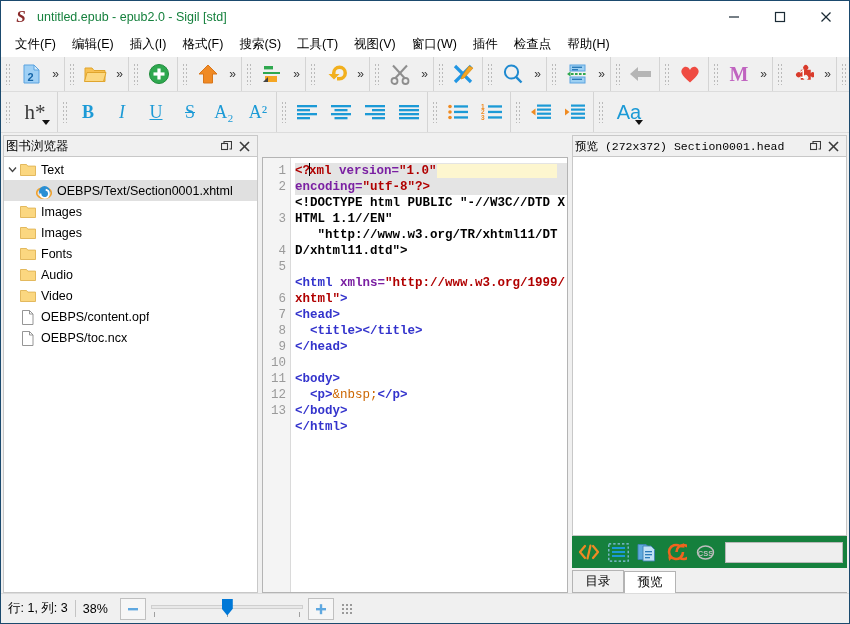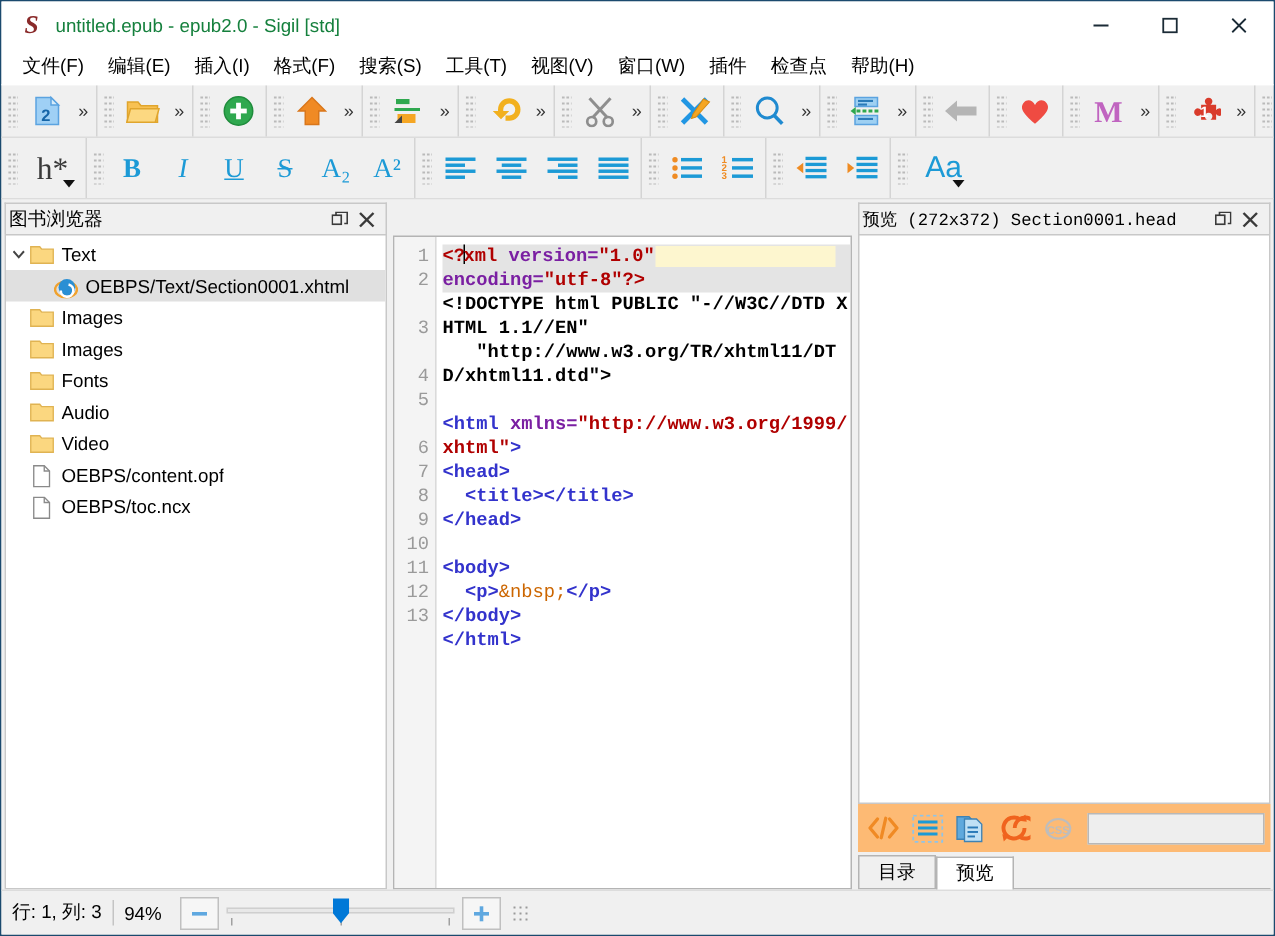--- a/index.html
+++ b/index.html
@@ -302,21 +302,21 @@
   .preview-body {
     flex: 1 1 auto;
     background: #ffffff;
     border: 1px solid #c8c8c8;
     min-height: 0;
   }
   .preview-toolbar {
     height: 32px;
     display: flex;
     align-items: center;
-    background: #fdba74;
+    background: #15803d;
     flex: 0 0 auto;
     padding: 0 4px;
     gap: 3px;
   }
   .pbtn {
     width: 26px; height: 26px;
     display: flex; align-items: center; justify-content: center;
     cursor: default;
   }
   .pfield {
@@ -951,21 +951,21 @@
           <span>预览</span>
         </div>
       </div>
     </div>
 
   </div>
 
   <div class="statusbar">
     <span class="st-text">行: 1, 列: 3</span>
     <span class="st-sep"></span>
-    <span class="st-text">94%</span>
+    <span class="st-text">38%</span>
     <span class="zbtn">
       <svg width="14" height="14" viewBox="0 0 14 14">
           <rect x="2" y="6" width="10" height="2.4" fill="#5fa8e0"></rect>
         </svg>
     </span>
     <span class="slider">
       <span class="track"></span>
       <span class="tick" style="left:3px"></span>
       <span class="tick" style="left:76px"></span>
       <span class="tick" style="left:148px"></span>

